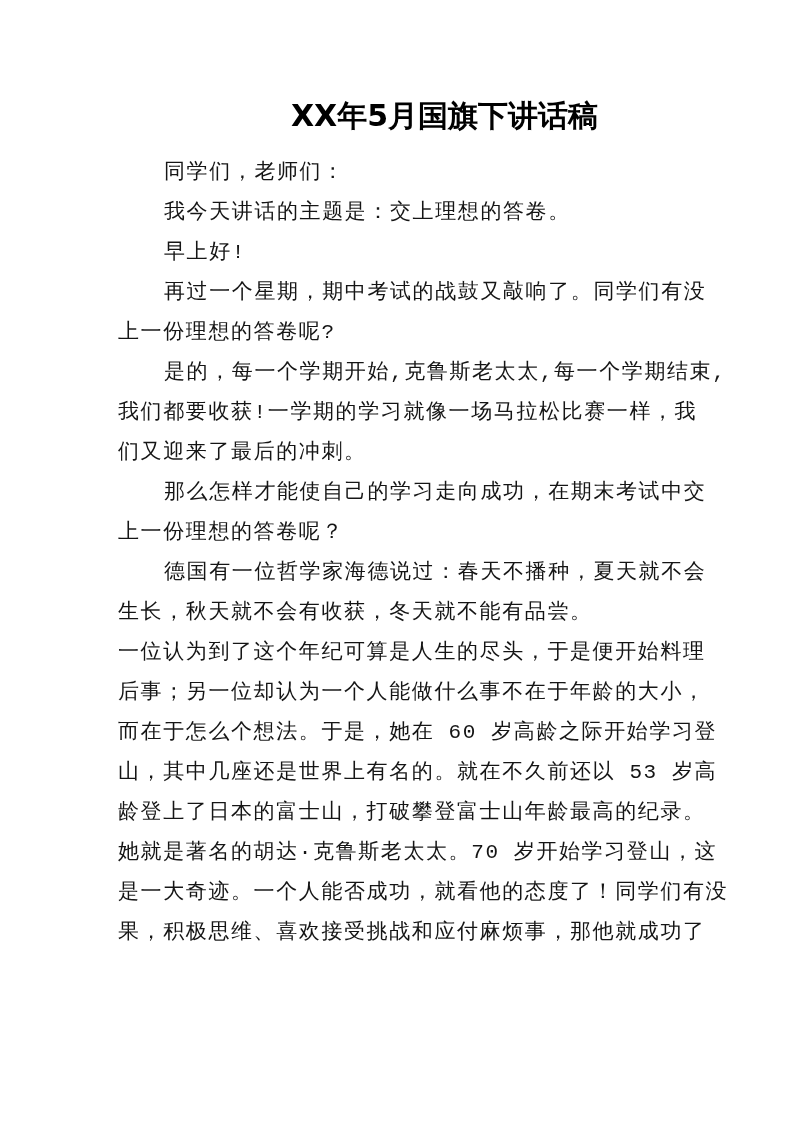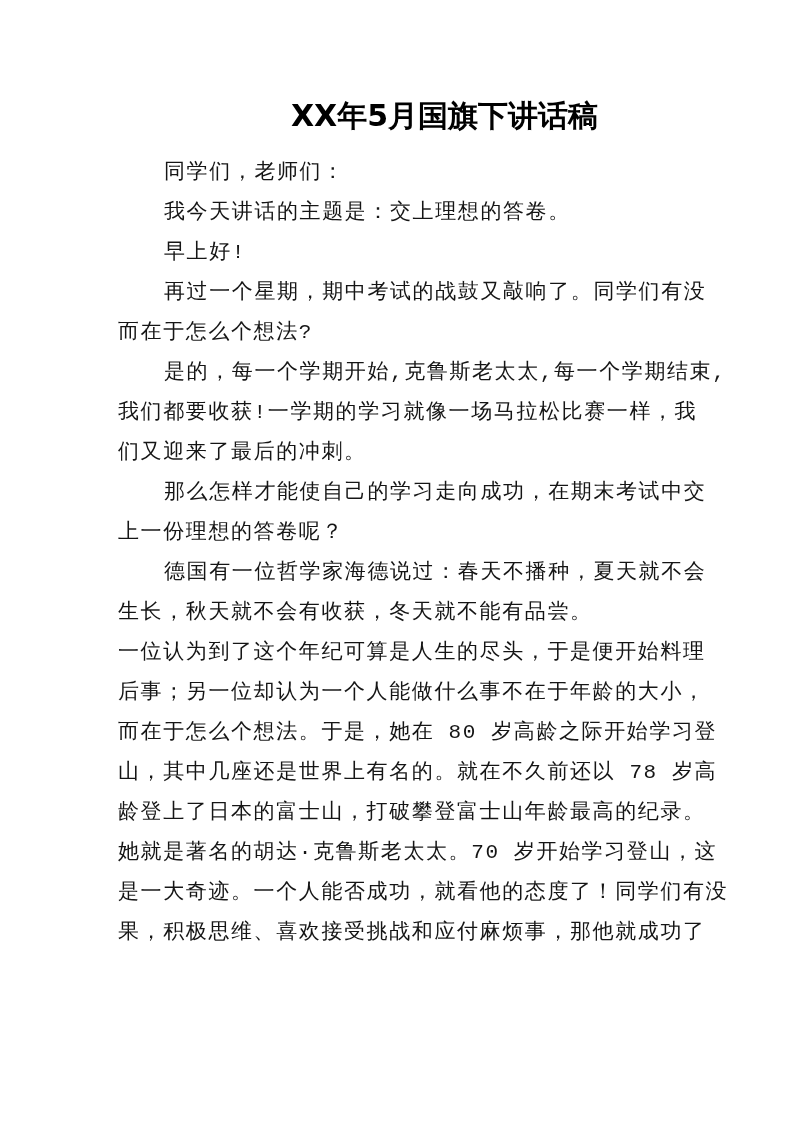--- a/index.html
+++ b/index.html
@@ -60,30 +60,30 @@
 <body>
 
 <div class="page">
   <div class="title">XX年5月国旗下讲话稿</div>
 
   <div class="body">
     <span class="line indent">同学们，老师们：</span>
     <span class="line indent">我今天讲话的主题是：交上理想的答卷。</span>
     <span class="line indent">早上好!</span>
     <span class="line indent">再过一个星期，期中考试的战鼓又敲响了。同学们有没</span>
-    <span class="line">而在于怎么个想法?</span>
+    <span class="line">上一份理想的答卷呢?</span>
     <span class="line indent">是的，每一个学期开始,克鲁斯老太太,每一个学期结束,</span>
     <span class="line">我们都要收获!一学期的学习就像一场马拉松比赛一样，我</span>
     <span class="line">们又迎来了最后的冲刺。</span>
     <span class="line indent">那么怎样才能使自己的学习走向成功，在期末考试中交</span>
     <span class="line">上一份理想的答卷呢？</span>
     <span class="line indent">德国有一位哲学家海德说过：春天不播种，夏天就不会</span>
     <span class="line">生长，秋天就不会有收获，冬天就不能有品尝。</span>
     <span class="line">一位认为到了这个年纪可算是人生的尽头，于是便开始料理</span>
     <span class="line">后事；另一位却认为一个人能做什么事不在于年龄的大小，</span>
-    <span class="line">而在于怎么个想法。于是，她在 80 岁高龄之际开始学习登</span>
-    <span class="line">山，其中几座还是世界上有名的。就在不久前还以 78 岁高</span>
+    <span class="line">而在于怎么个想法。于是，她在 60 岁高龄之际开始学习登</span>
+    <span class="line">山，其中几座还是世界上有名的。就在不久前还以 53 岁高</span>
     <span class="line">龄登上了日本的富士山，打破攀登富士山年龄最高的纪录。</span>
     <span class="line">她就是著名的胡达·克鲁斯老太太。70 岁开始学习登山，这</span>
     <span class="line">是一大奇迹。一个人能否成功，就看他的态度了！同学们有没</span>
     <span class="line">果，积极思维、喜欢接受挑战和应付麻烦事，那他就成功了</span>
   </div>
 </div>
 
 </body></html>

